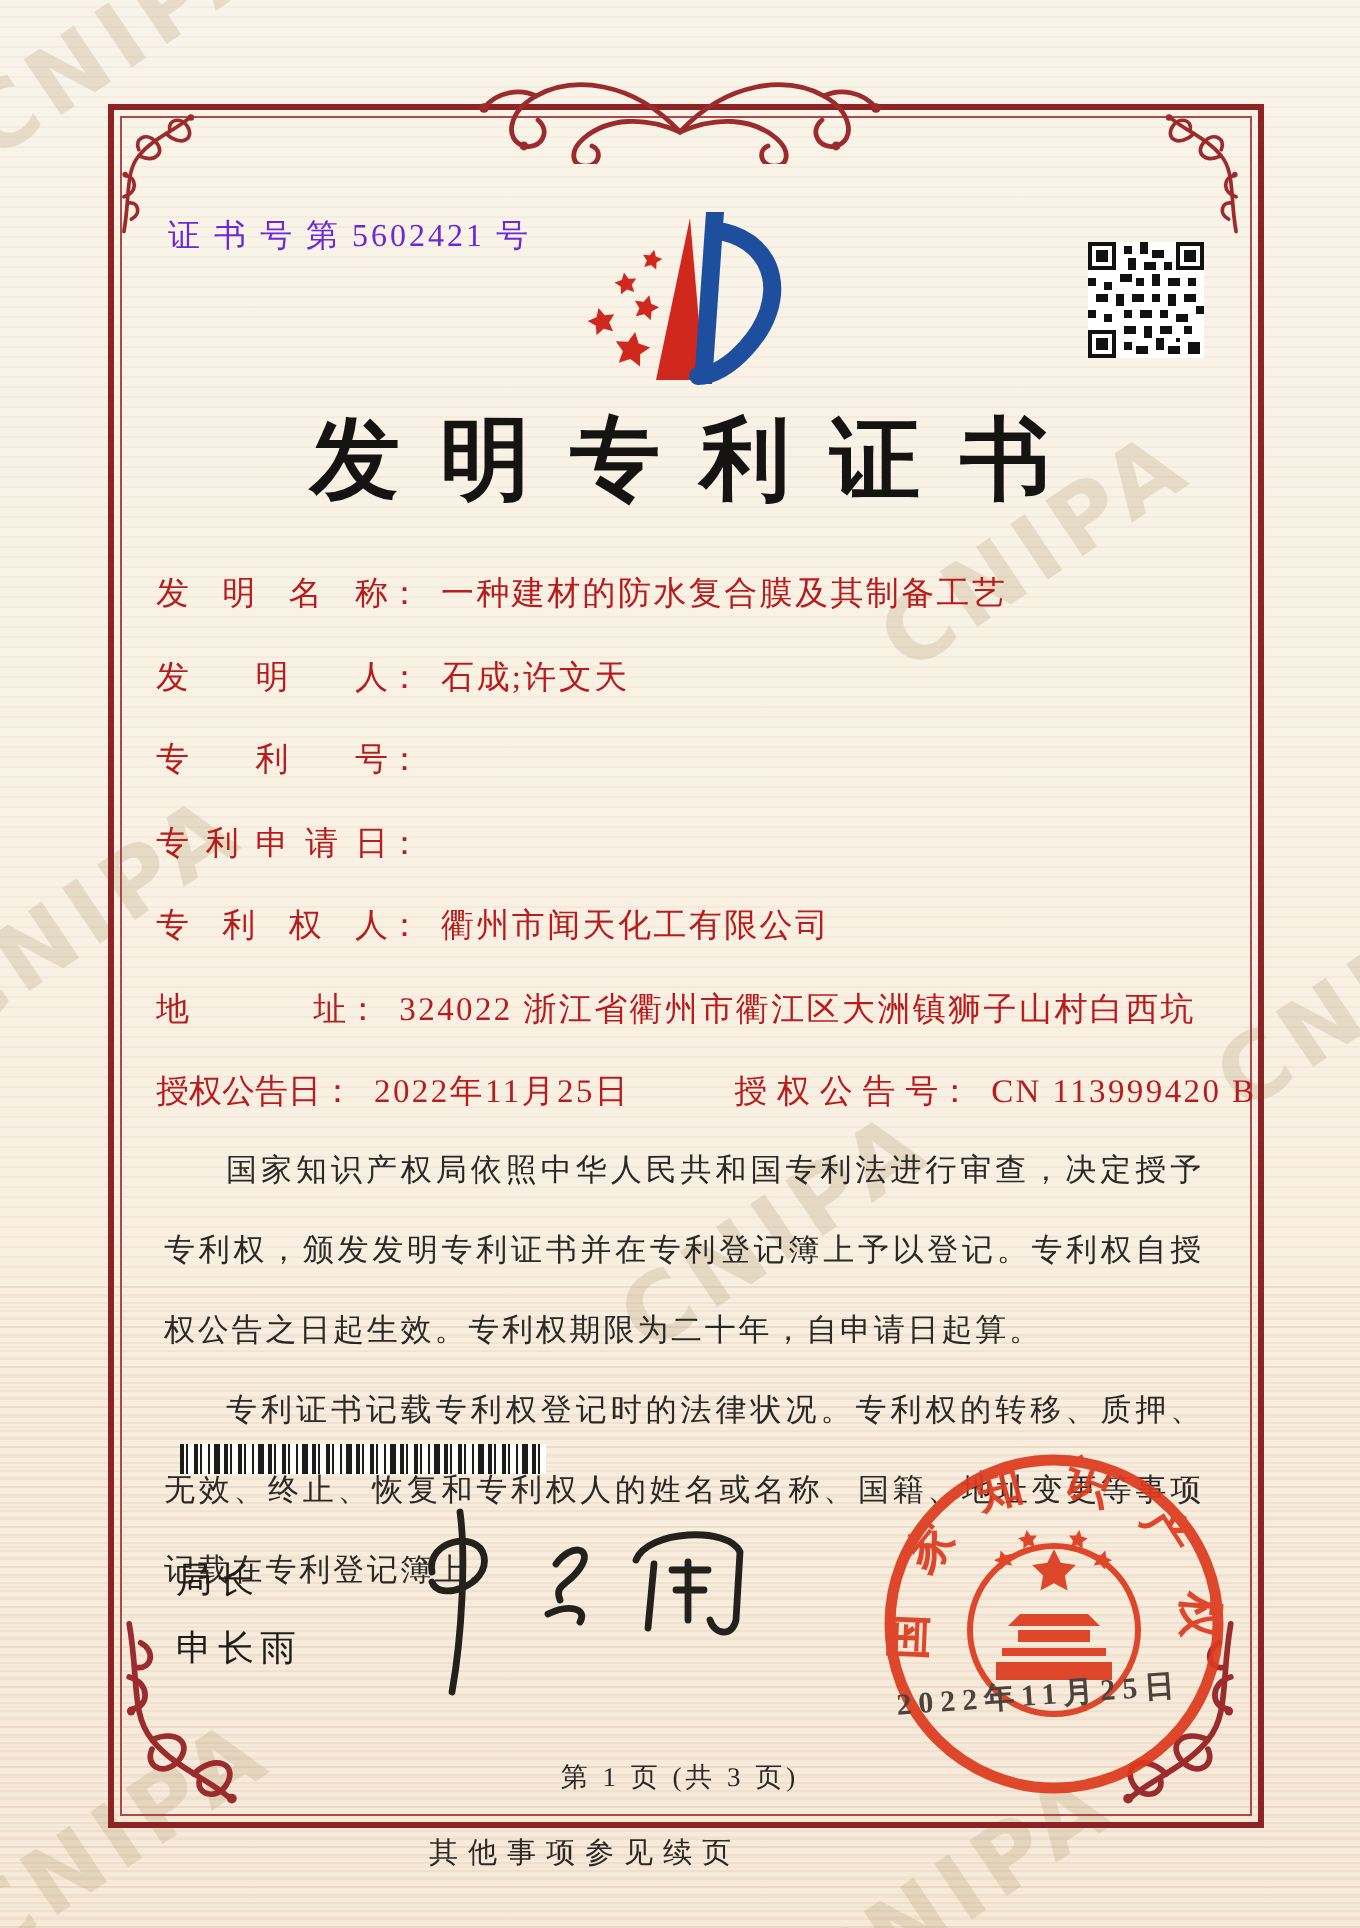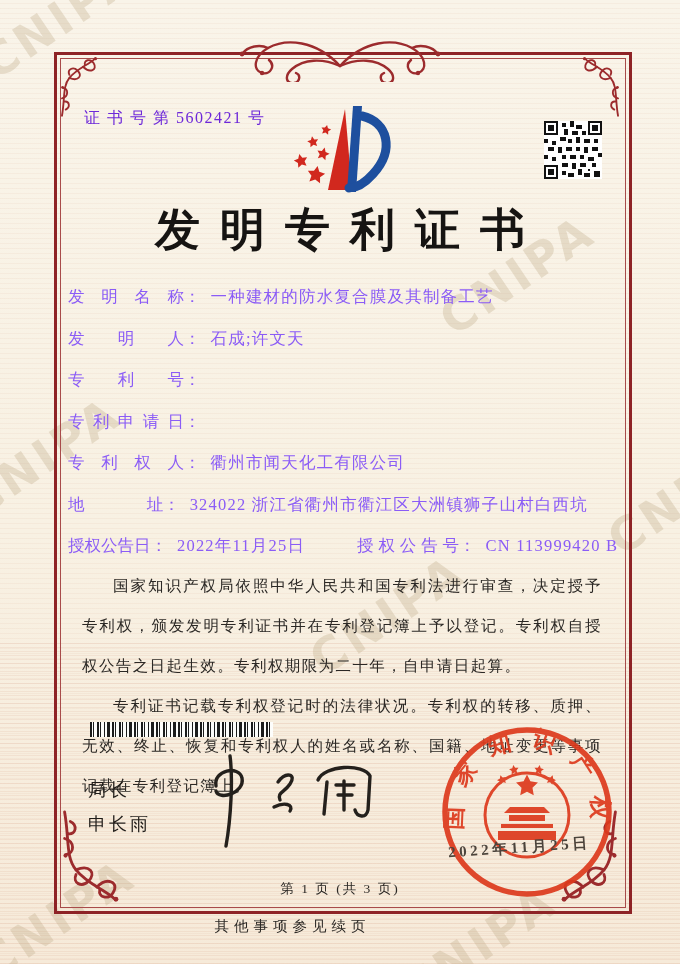--- a/index.html
+++ b/index.html
@@ -22,21 +22,21 @@
   .frame::after{content:"";position:absolute;left:3px;top:3px;right:3px;bottom:3px;
       border:1px solid #a84b4a;}
   .orn{color:#9c2b2d;}
   
   .cert-no{left:84px;top:108px;font-size:16px;color:#6d28d9;letter-spacing:1.5px;}
   .logo{left:282px;top:100px;}
   .qr{left:544px;top:121px;}
   .title{left:0;top:200px;width:680px;text-align:center;font-size:45px;font-weight:bold;
          color:#161412;letter-spacing:20px;text-indent:20px;}
   
-  .fields{left:68px;top:286px;width:520px;font-size:16.5px;color:#8b5cf6;}
+  .fields{left:78px;top:286px;width:520px;font-size:16.5px;color:#b91c1c;}
   .field-row{margin-bottom:19.5px;display:flex;align-items:baseline;white-space:nowrap;}
   .flabel{display:inline-block;width:116px;text-align:justify;text-align-last:justify;
           letter-spacing:0;}
   .fcolon{display:inline-block;margin-right:10px;}
   .fvalue{letter-spacing:1.2px;}
   .pair2{margin-left:52px;display:flex;align-items:baseline;justify-content:flex-end;}
   .pair2 .flabel{width:102px;}
   
   .body-text{left:82px;top:566px;width:520px;font-size:15.5px;line-height:40px;
              color:#2b2825;letter-spacing:1.4px;text-align:justify;}

